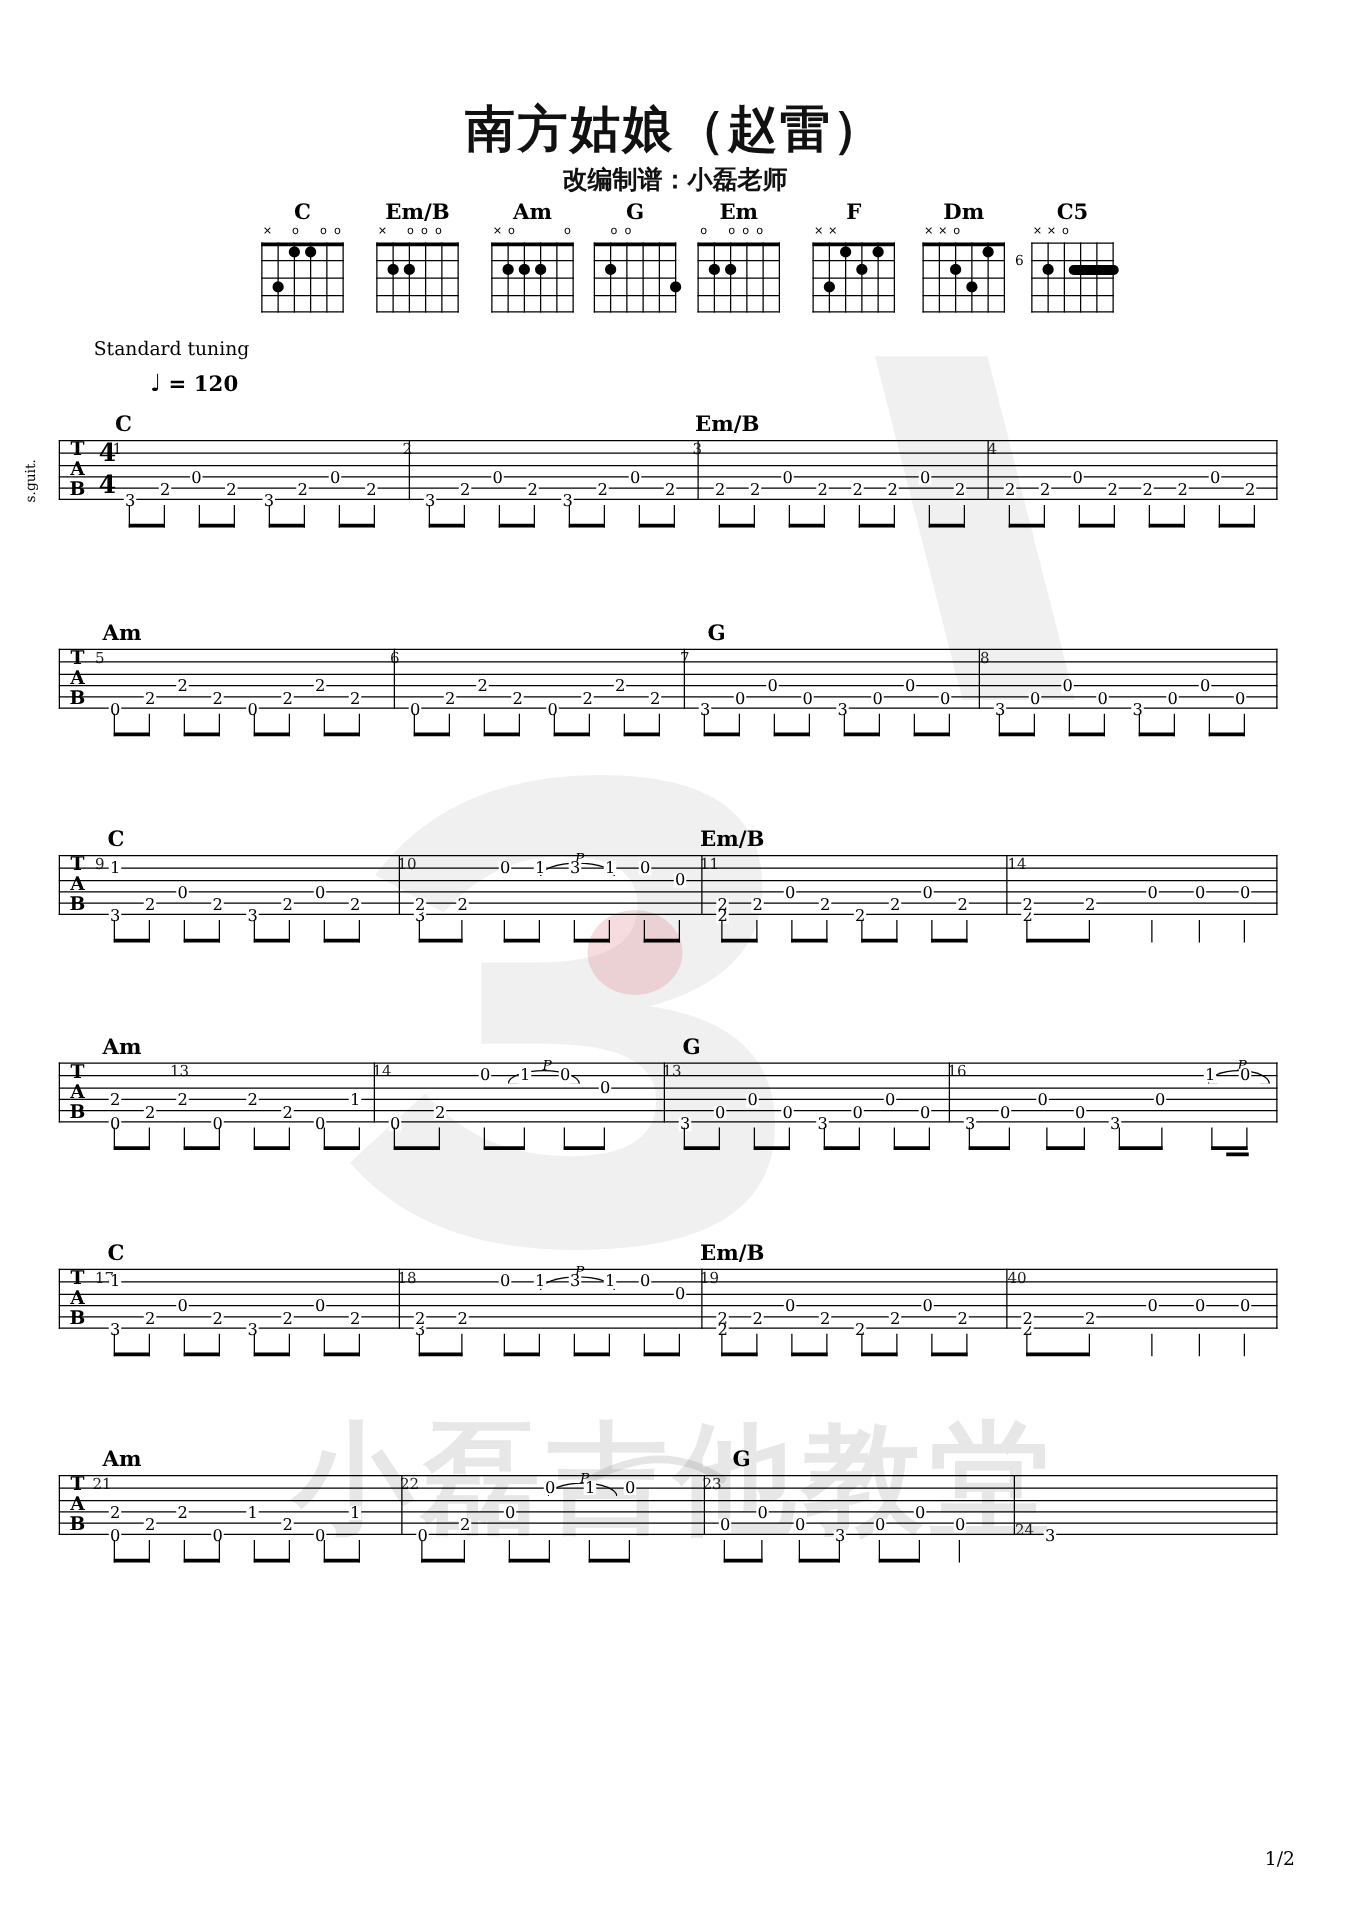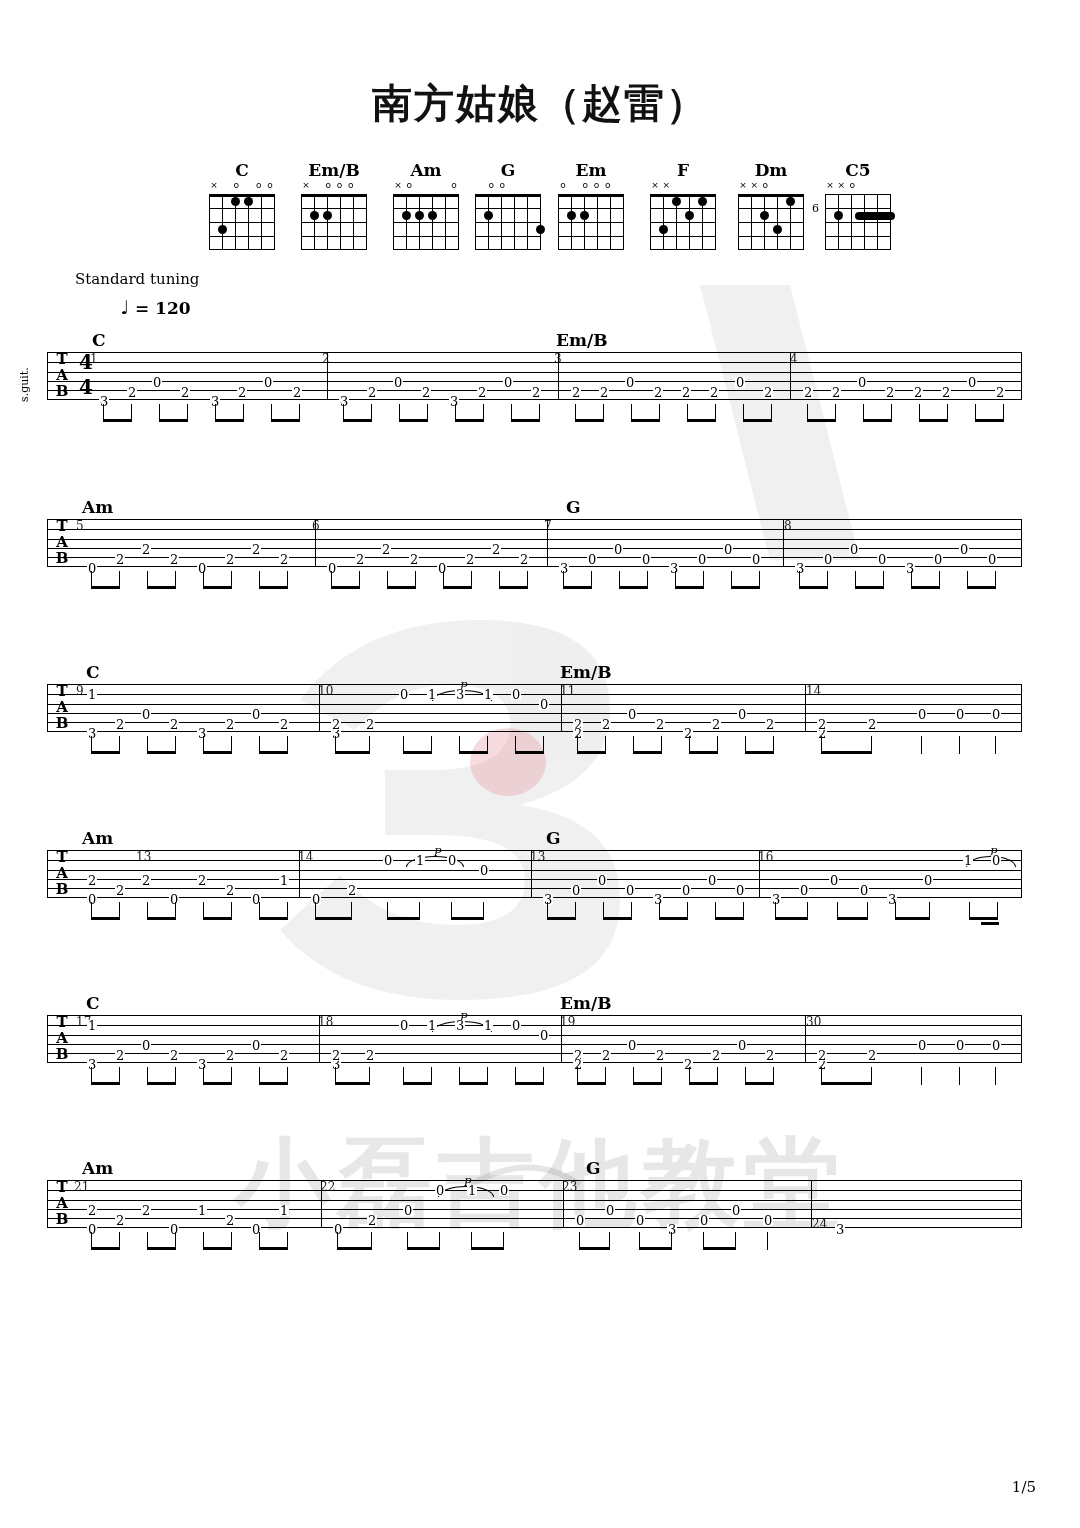--- a/index.html
+++ b/index.html
@@ -117,20 +117,21 @@
         <path d="M700 285 L790 285 L860 560 L770 560 Z"></path>
         <path d="M300 700 q 60 -80 180 -80 q 130 0 130 90 q 0 70 -90 95 q 100 15 100 95 q 0 100 -160 100 q -120 0 -180 -70 l 60 -55 q 45 50 115 50 q 70 0 70 -45 q 0 -45 -90 -45 l -50 0 l 0 -65 l 45 0 q 80 0 80 -45 q 0 -40 -60 -40 q -55 0 -95 45 Z"></path>
       </g>
       <ellipse cx="508" cy="762" rx="38" ry="34" fill="rgba(226,140,150,0.30)"></ellipse>
       <path d="M470 1185 q 60 -35 110 0" stroke="rgba(150,150,150,0.25)" fill="none" stroke-width="6"></path>
     </svg>
     <div class="wm-text">小磊吉他教堂</div>
   </div>
 
   <div class="title">南方姑娘（赵雷）</div>
+  <div class="subtitle">改编制谱：小磊老师</div>
 
   <div class="chords">
 
     <div class="chord" style="left:196px;">
       <div class="cname">C</div>
       <div class="marks">
         <span>×</span>
         <span></span>
         <span>o</span>
         <span></span>
@@ -823,21 +824,21 @@
       </div>
     </div>
   </div>
 
   <div class="system" style="top:993px;">
     <div class="chordlab" style="left:86px;top:0;">C</div>
     <div class="chordlab" style="left:560px;top:0;">Em/B</div>
     <div class="measnum" style="left:76px;top:22px;">17</div>
     <div class="measnum" style="left:318px;top:22px;">18</div>
     <div class="measnum" style="left:560px;top:22px;">19</div>
-    <div class="measnum" style="left:806px;top:22px;">30</div>
+    <div class="measnum" style="left:806px;top:22px;">40</div>
     <div class="plab" style="left:460px;top:18px;">P</div>
     <div class="slur" style="left:432px;top:28px;width:58px;"></div>
     <div class="staff">
       <div class="sline" style="top:0"></div>
         <div class="sline" style="top:10px"></div>
       <div class="sline" style="top:20px"></div>
         <div class="sline" style="top:29px"></div>
       <div class="sline" style="top:38px"></div>
         <div class="sline" style="top:47px"></div>
       <div class="sedge" style="left:0"></div>
@@ -1021,14 +1022,14 @@
           <div class="stem" style="left:624px;top:52px;height:18px;"></div>
           <div class="beam" style="left:592px;top:67px;width:33px;"></div>
         <div class="stem" style="left:656px;top:52px;height:18px;"></div>
           <div class="stem" style="left:688px;top:52px;height:18px;"></div>
           <div class="beam" style="left:656px;top:67px;width:33px;"></div>
         <div class="stem" style="left:720px;top:52px;height:18px;"></div>
       </div>
     </div>
   </div>
 
-  <div class="pagenum">1/5</div>
+  <div class="pagenum">1/2</div>
 </div>
 
 </body></html>

